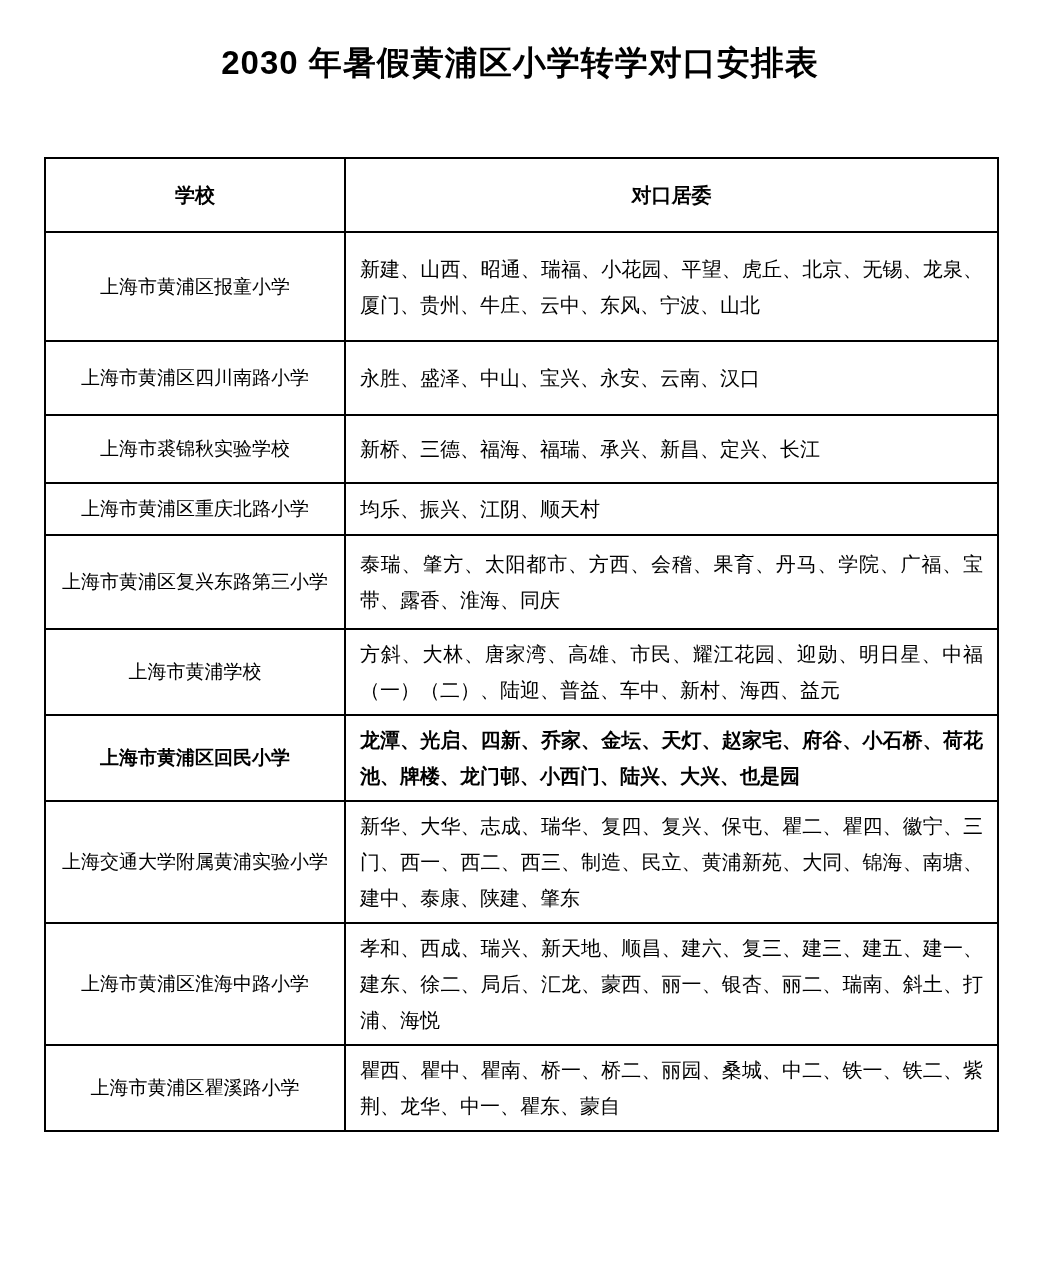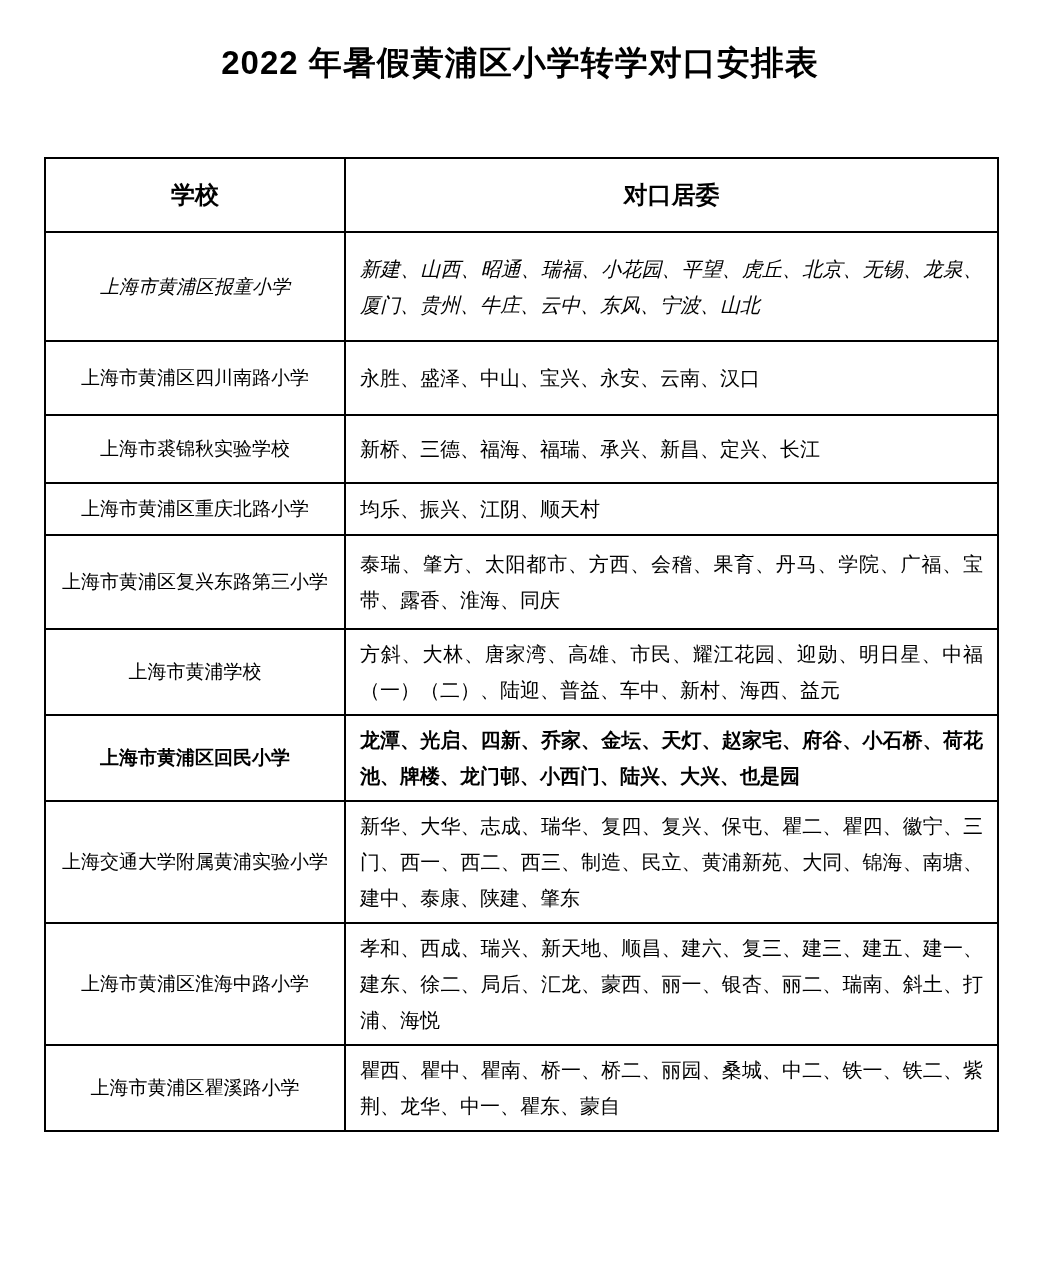--- a/index.html
+++ b/index.html
@@ -36,21 +36,21 @@
     table-layout: fixed;
   }
   table.transfer-table, table.transfer-table th, table.transfer-table td {
     border: 2px solid #000;
   }
   col.school-col   { width: 300px; }
   col.committee-col{ width: 653px; }
   th {
     font-family: "Liberation Sans", "DejaVu Sans", sans-serif;
     font-weight: bold;
-    font-size: 24px;
+    font-size: 20px;
     text-align: center;
     vertical-align: middle;
   }
   td.school-cell {
     text-align: center;
     vertical-align: middle;
     font-size: 19px;
     padding: 2px 8px;
   }
   td.committees-cell {
@@ -59,35 +59,35 @@
     font-size: 20px;
     line-height: 36px;
     padding: 6px 14px 6px 14px;
   }
 </style>
 </head>
 <body>
 
 <div class="page">
 
-  <h1 class="doc-title">2022 年暑假黄浦区小学转学对口安排表</h1>
+  <h1 class="doc-title">2030 年暑假黄浦区小学转学对口安排表</h1>
 
   <table class="transfer-table">
     <colgroup>
       <col class="school-col">
       <col class="committee-col">
     </colgroup>
     <thead>
       <tr style="height:74px;">
         <th>学校</th>
         <th>对口居委</th>
       </tr>
     </thead>
     <tbody>
-      <tr style="height:109px;font-style:italic;">
+      <tr style="height:109px;">
         <td class="school-cell">上海市黄浦区报童小学</td>
         <td class="committees-cell">新建、山西、昭通、瑞福、小花园、平望、虎丘、北京、无锡、龙泉、厦门、贵州、牛庄、云中、东风、宁波、山北</td>
       </tr>
       <tr style="height:74px;">
         <td class="school-cell">上海市黄浦区四川南路小学</td>
         <td class="committees-cell">永胜、盛泽、中山、宝兴、永安、云南、汉口</td>
       </tr>
       <tr style="height:68px;">
         <td class="school-cell">上海市裘锦秋实验学校</td>
         <td class="committees-cell">新桥、三德、福海、福瑞、承兴、新昌、定兴、长江</td>

